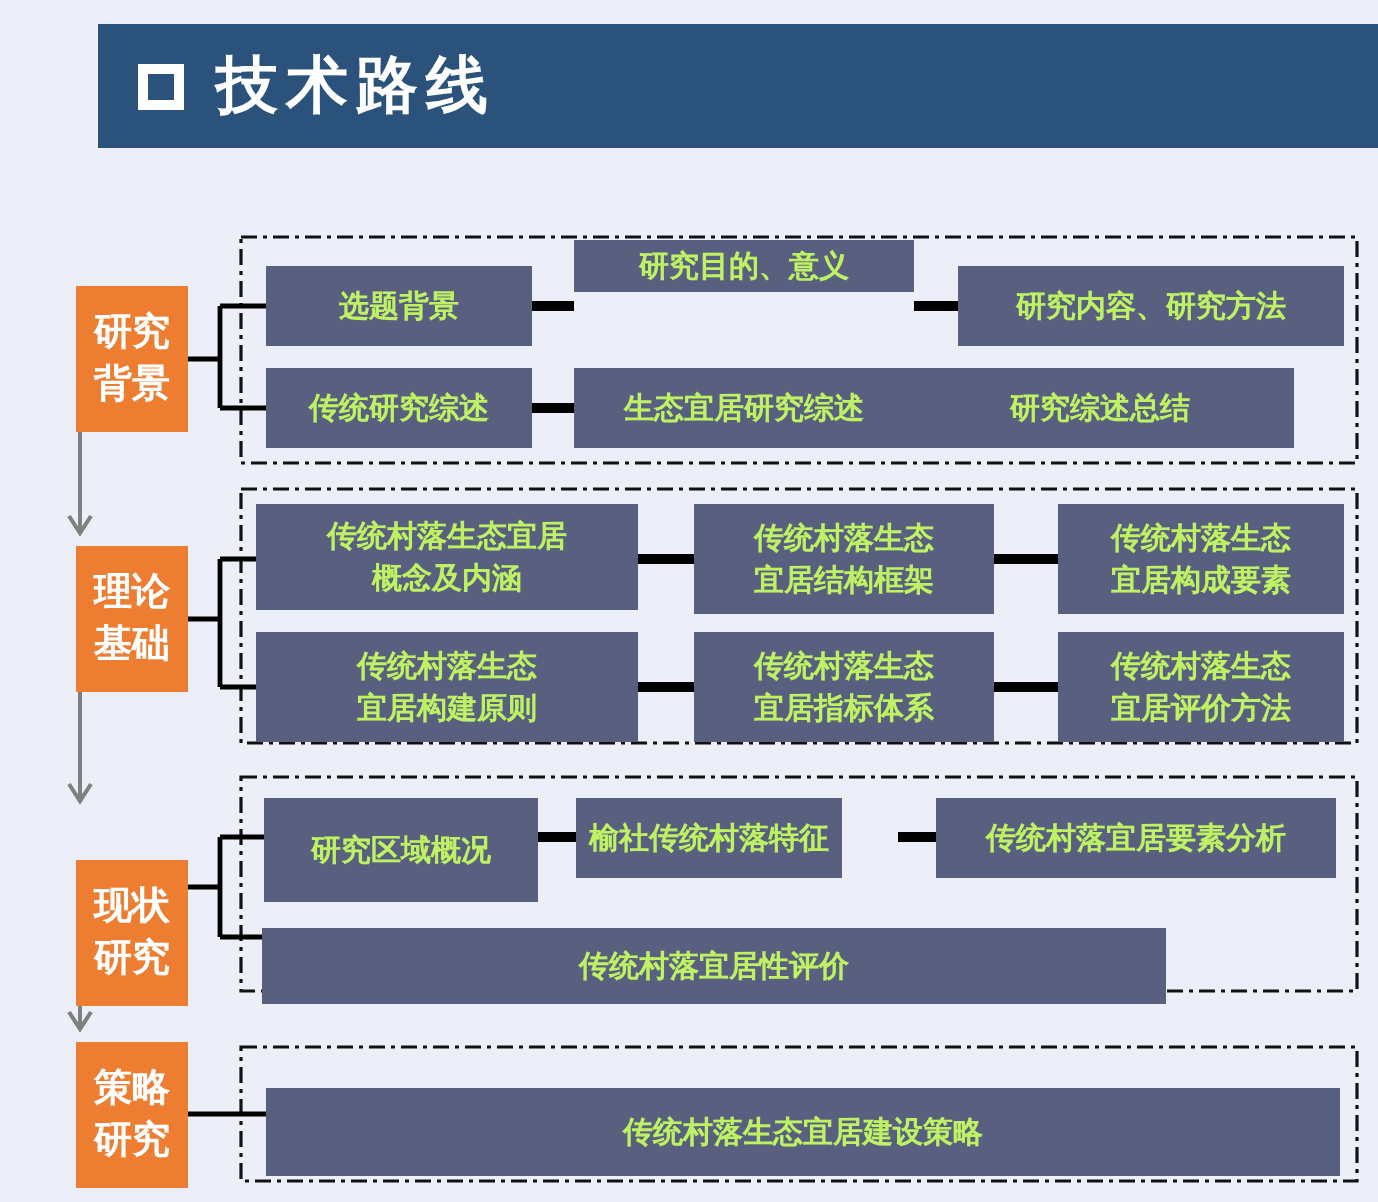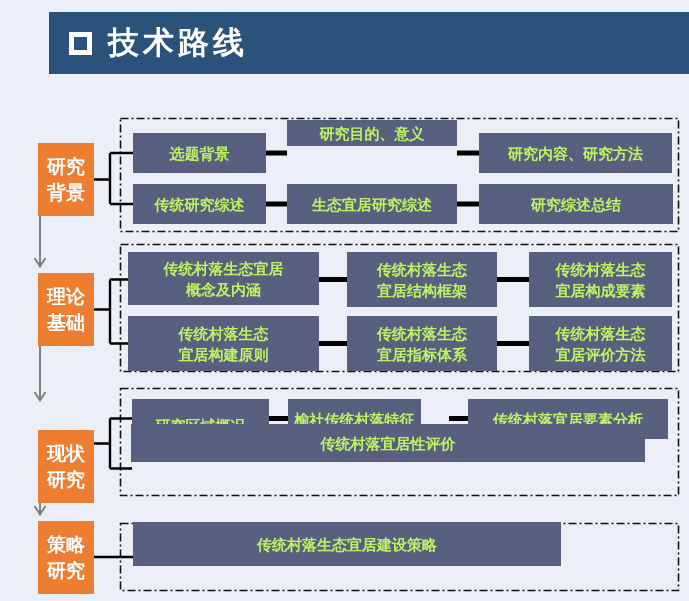--- a/index.html
+++ b/index.html
@@ -87,33 +87,33 @@
 <div class="abs stage" style="top:430px">现状
 研究</div>
 <div class="abs stage" style="top:521px">策略
 研究</div>
 
 <div class="abs nbox" style="left:133px;top:133px;width:133px;height:40px">选题背景</div>
 <div class="abs nbox" style="left:287px;top:120px;width:170px;height:26px">研究目的、意义</div>
 <div class="abs nbox" style="left:479px;top:133px;width:193px;height:40px">研究内容、研究方法</div>
 <div class="abs nbox" style="left:133px;top:184px;width:133px;height:40px">传统研究综述</div>
 <div class="abs nbox" style="left:287px;top:184px;width:170px;height:40px">生态宜居研究综述</div>
-<div class="abs nbox" style="left:479px;top:184px;width:194px;height:40px">研究综述总结</div>
+<div class="abs nbox" style="left:453px;top:184px;width:194px;height:40px">研究综述总结</div>
 
 <div class="abs nbox" style="left:128px;top:252px;width:191px;height:53px">传统村落生态宜居
 概念及内涵</div>
 <div class="abs nbox" style="left:347px;top:252px;width:150px;height:55px">传统村落生态
 宜居结构框架</div>
 <div class="abs nbox" style="left:529px;top:252px;width:143px;height:55px">传统村落生态
 宜居构成要素</div>
 <div class="abs nbox" style="left:128px;top:316px;width:191px;height:55px">传统村落生态
 宜居构建原则</div>
 <div class="abs nbox" style="left:347px;top:316px;width:150px;height:55px">传统村落生态
 宜居指标体系</div>
 <div class="abs nbox" style="left:529px;top:316px;width:143px;height:55px">传统村落生态
 宜居评价方法</div>
 
 <div class="abs nbox" style="left:132px;top:399px;width:137px;height:52px">研究区域概况</div>
 <div class="abs nbox" style="left:288px;top:399px;width:133px;height:40px">榆社传统村落特征</div>
 <div class="abs nbox" style="left:468px;top:399px;width:200px;height:40px">传统村落宜居要素分析</div>
-<div class="abs nbox" style="left:131px;top:424px;width:514px;height:38px">传统村落宜居性评价</div>
+<div class="abs nbox" style="left:131px;top:464px;width:452px;height:38px">传统村落宜居性评价</div>
 
-<div class="abs nbox" style="left:133px;top:522px;width:428px;height:44px">传统村落生态宜居建设策略</div>
+<div class="abs nbox" style="left:133px;top:544px;width:537px;height:44px">传统村落生态宜居建设策略</div>
 
 </body></html>

